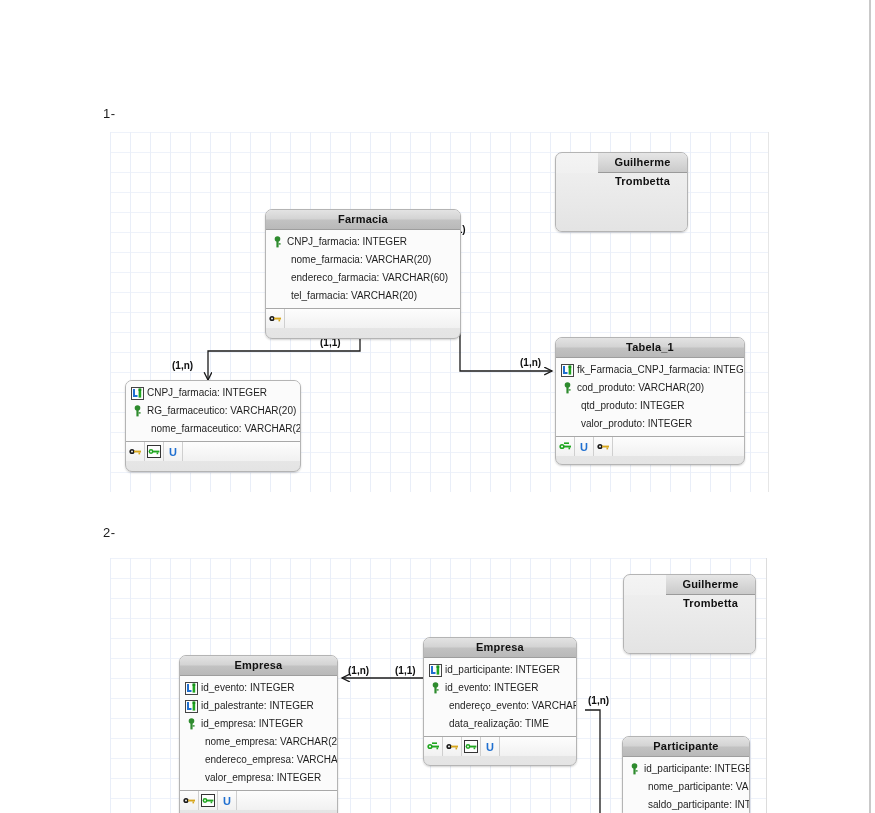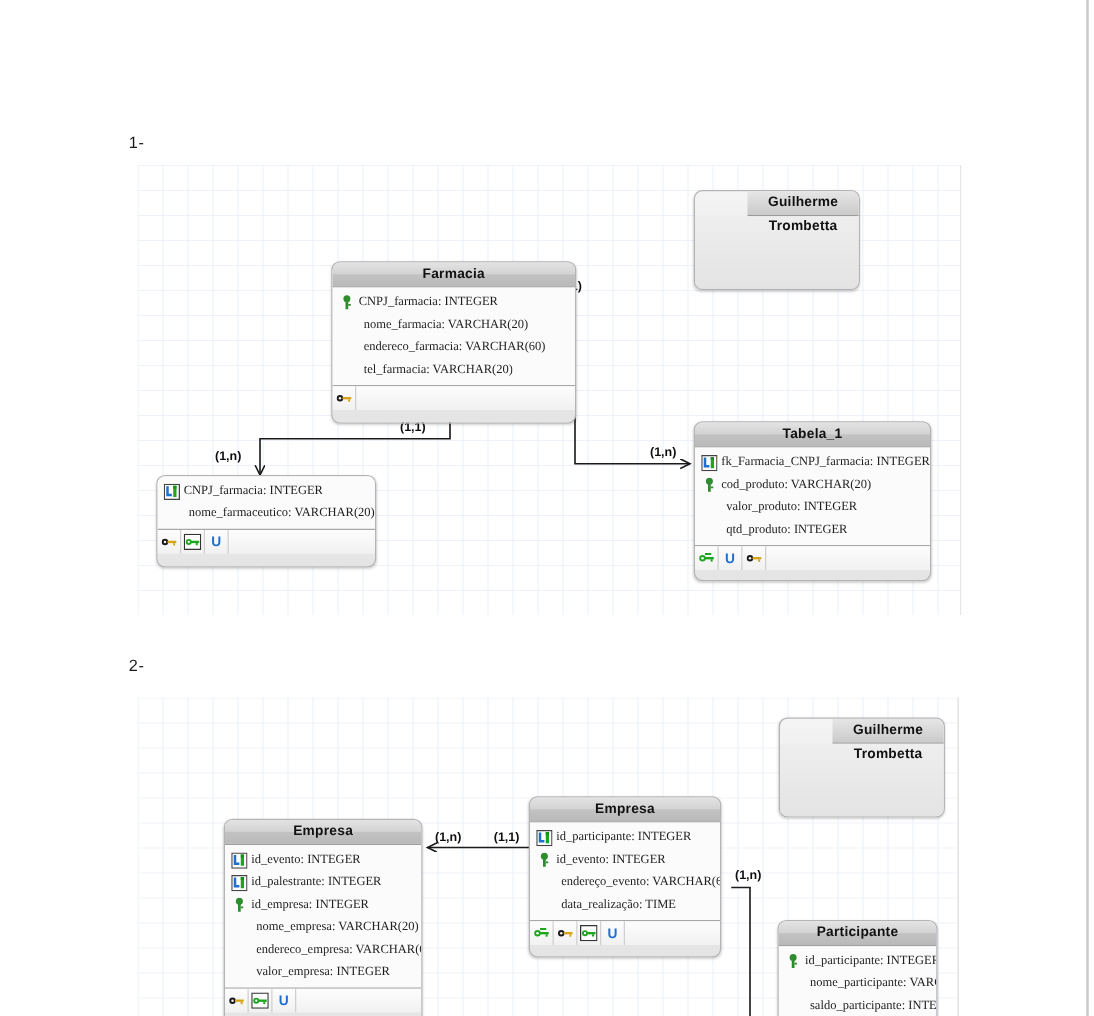--- a/index.html
+++ b/index.html
@@ -87,21 +87,21 @@
   .attr-icon {
     width: 15px;
     min-width: 15px;
     height: 14px;
     display: inline-flex;
     align-items: center;
     justify-content: center;
     margin-right: 2px;
   }
   .attr-icon.spacer { width: 19px; min-width: 19px; }
-  .attr-text { overflow: hidden; font-family: Liberation Serif, serif; }
+  .attr-text { overflow: hidden; }
 
   .entity-footer {
     height: 19px;
     display: flex;
     align-items: center;
     background: linear-gradient(to bottom,#fdfdfd 0%, #f1f1f1 100%);
   }
   .footer-cell {
     width: 18px;
     height: 19px;
@@ -219,20 +219,30 @@
             <svg class="gly" width="13" height="13" viewBox="0 0 13 13">
                 <rect x="0.5" y="0.5" width="12" height="12" fill="#fdfdfd" stroke="#444" stroke-width="1"></rect>
                 <path d="M3 2 L3 9 L6.5 9" fill="none" stroke="#1f6fd0" stroke-width="2"></path>
                 <rect x="7.6" y="1.6" width="2.6" height="9" fill="#1fa61f"></rect>
                 <rect x="7.6" y="1.6" width="2.6" height="2.4" fill="#17901a"></rect>
               </svg>
           </span>
           <span class="attr-text">CNPJ_farmacia: INTEGER</span>
         </div>
         <div class="attr-row">
+          <span class="attr-icon">
+            <svg class="gly" width="9" height="12" viewBox="0 0 9 12">
+                <circle cx="4.5" cy="3" r="2.8" fill="#2e8b2e"></circle>
+                <rect x="3.4" y="4.8" width="2.2" height="6.6" fill="#2e8b2e"></rect>
+                <rect x="5.6" y="7.2" width="2" height="1.4" fill="#2e8b2e"></rect>
+              </svg>
+          </span>
+          <span class="attr-text">RG_farmaceutico: VARCHAR(20)</span>
+        </div>
+        <div class="attr-row">
           <span class="attr-icon spacer"></span>
           <span class="attr-text">nome_farmaceutico: VARCHAR(20)</span>
         </div>
       </div>
       <div class="entity-footer">
         <div class="footer-cell">
           <svg class="gly" width="13" height="9" viewBox="0 0 13 9">
               <circle cx="3" cy="4.5" r="2.6" fill="#1a1a1a"></circle>
               <circle cx="3" cy="4.5" r="1" fill="#f2f2f2"></circle>
               <rect x="5" y="3.6" width="7" height="1.9" fill="#d6a51a"></rect>
@@ -275,25 +285,25 @@
             <svg class="gly" width="9" height="12" viewBox="0 0 9 12">
                 <circle cx="4.5" cy="3" r="2.8" fill="#2e8b2e"></circle>
                 <rect x="3.4" y="4.8" width="2.2" height="6.6" fill="#2e8b2e"></rect>
                 <rect x="5.6" y="7.2" width="2" height="1.4" fill="#2e8b2e"></rect>
               </svg>
           </span>
           <span class="attr-text">cod_produto: VARCHAR(20)</span>
         </div>
         <div class="attr-row">
           <span class="attr-icon spacer"></span>
+          <span class="attr-text">qtd_produto: INTEGER</span>
+        </div>
+        <div class="attr-row">
+          <span class="attr-icon spacer"></span>
           <span class="attr-text">valor_produto: INTEGER</span>
-        </div>
-        <div class="attr-row">
-          <span class="attr-icon spacer"></span>
-          <span class="attr-text">qtd_produto: INTEGER</span>
         </div>
       </div>
       <div class="entity-footer">
         <div class="footer-cell">
           <svg class="gly" width="13" height="11" viewBox="0 0 13 11">
               <circle cx="3" cy="5.5" r="2.6" fill="#1fa61f"></circle>
               <circle cx="3" cy="5.5" r="1" fill="#fff"></circle>
               <rect x="5" y="4.6" width="7" height="1.9" fill="#1fa61f"></rect>
               <rect x="9.5" y="6.4" width="1.6" height="1.9" fill="#1fa61f"></rect>
               <rect x="5" y="1.4" width="5" height="1.6" fill="#1fa61f"></rect>

